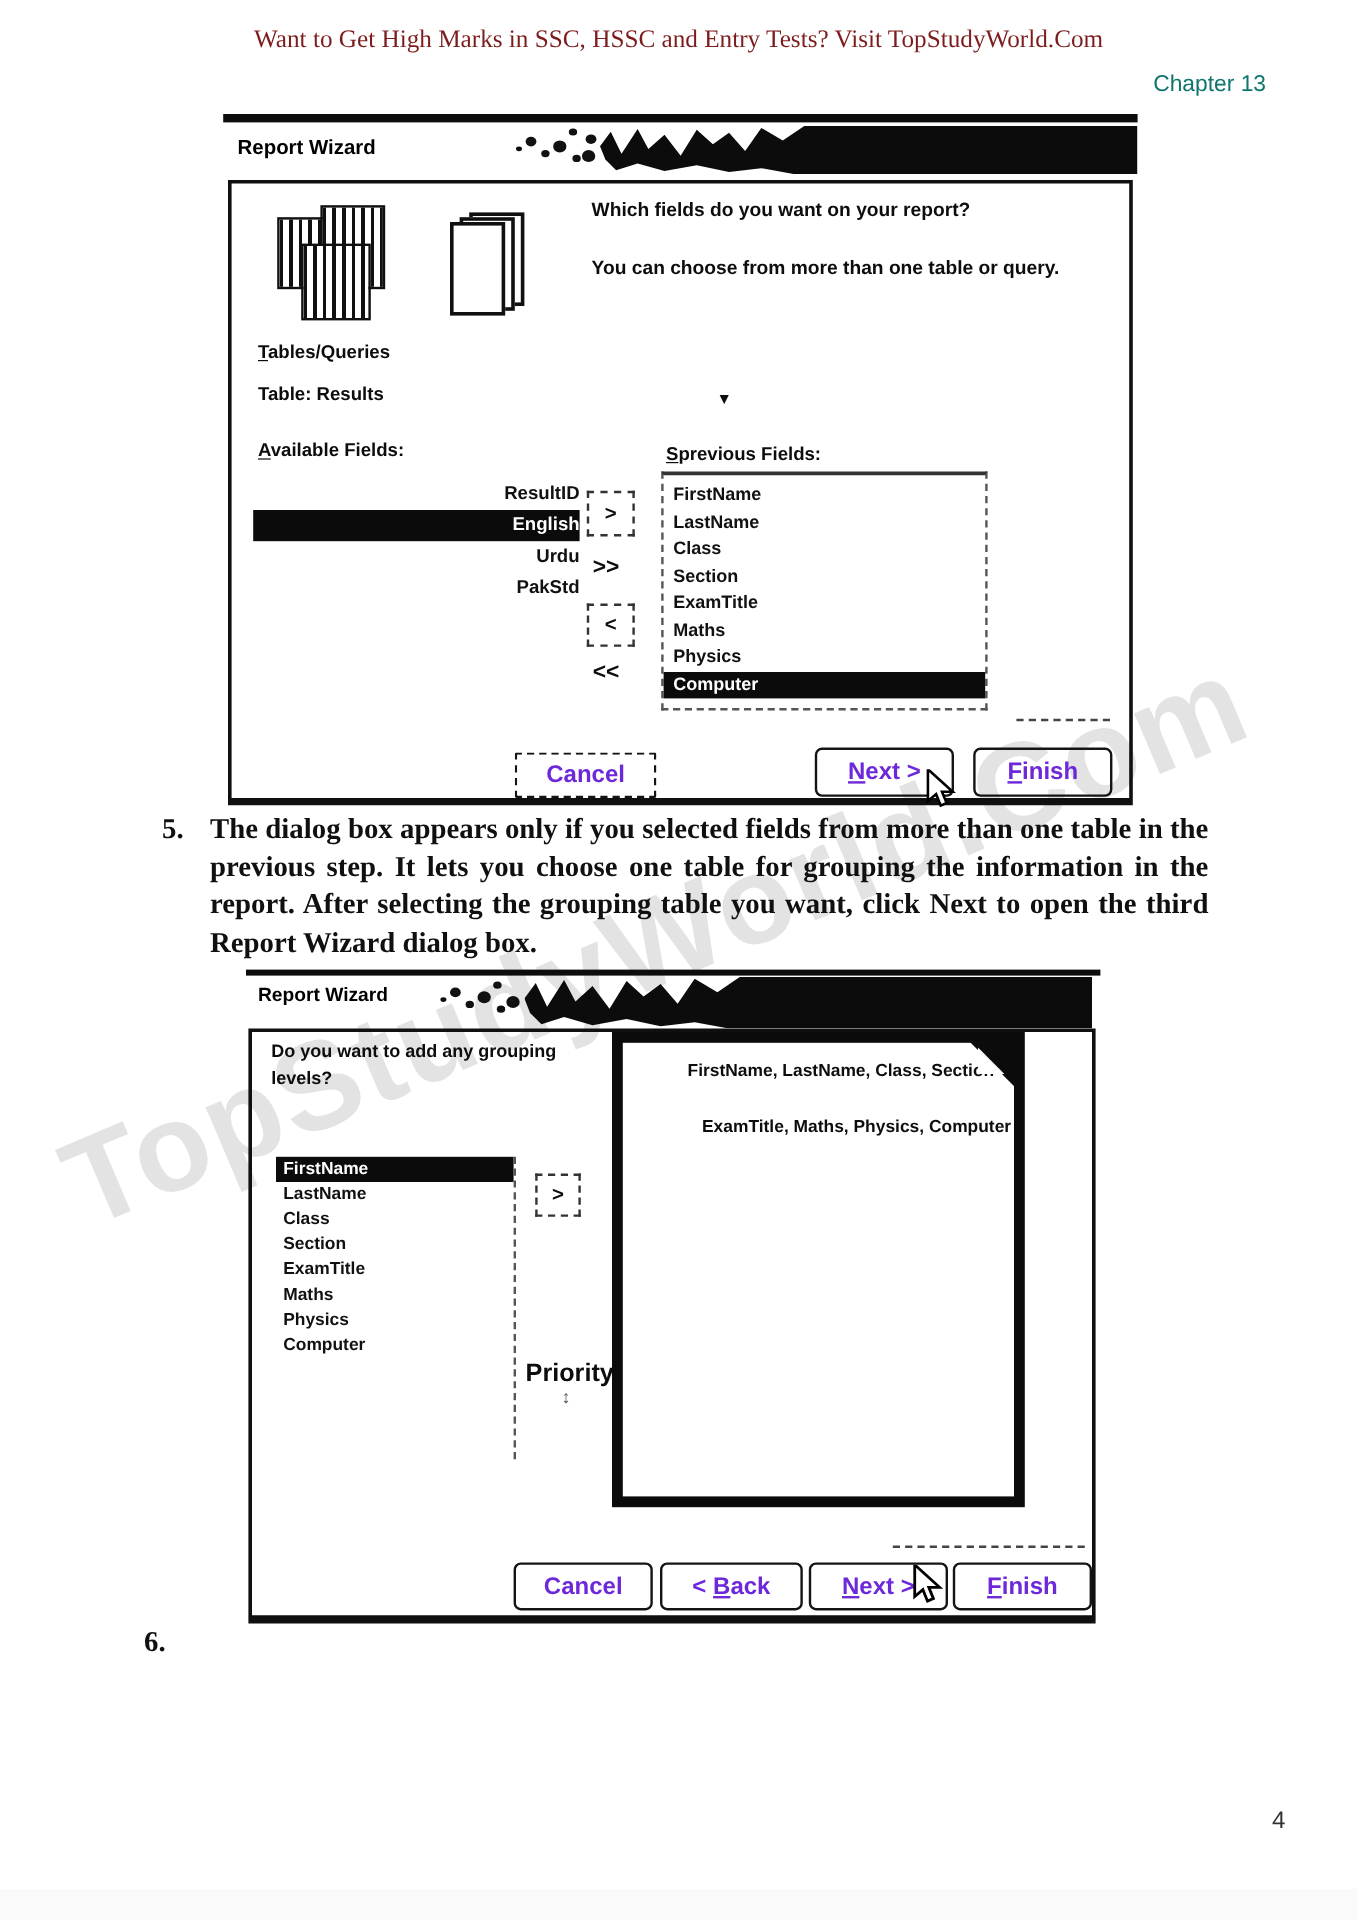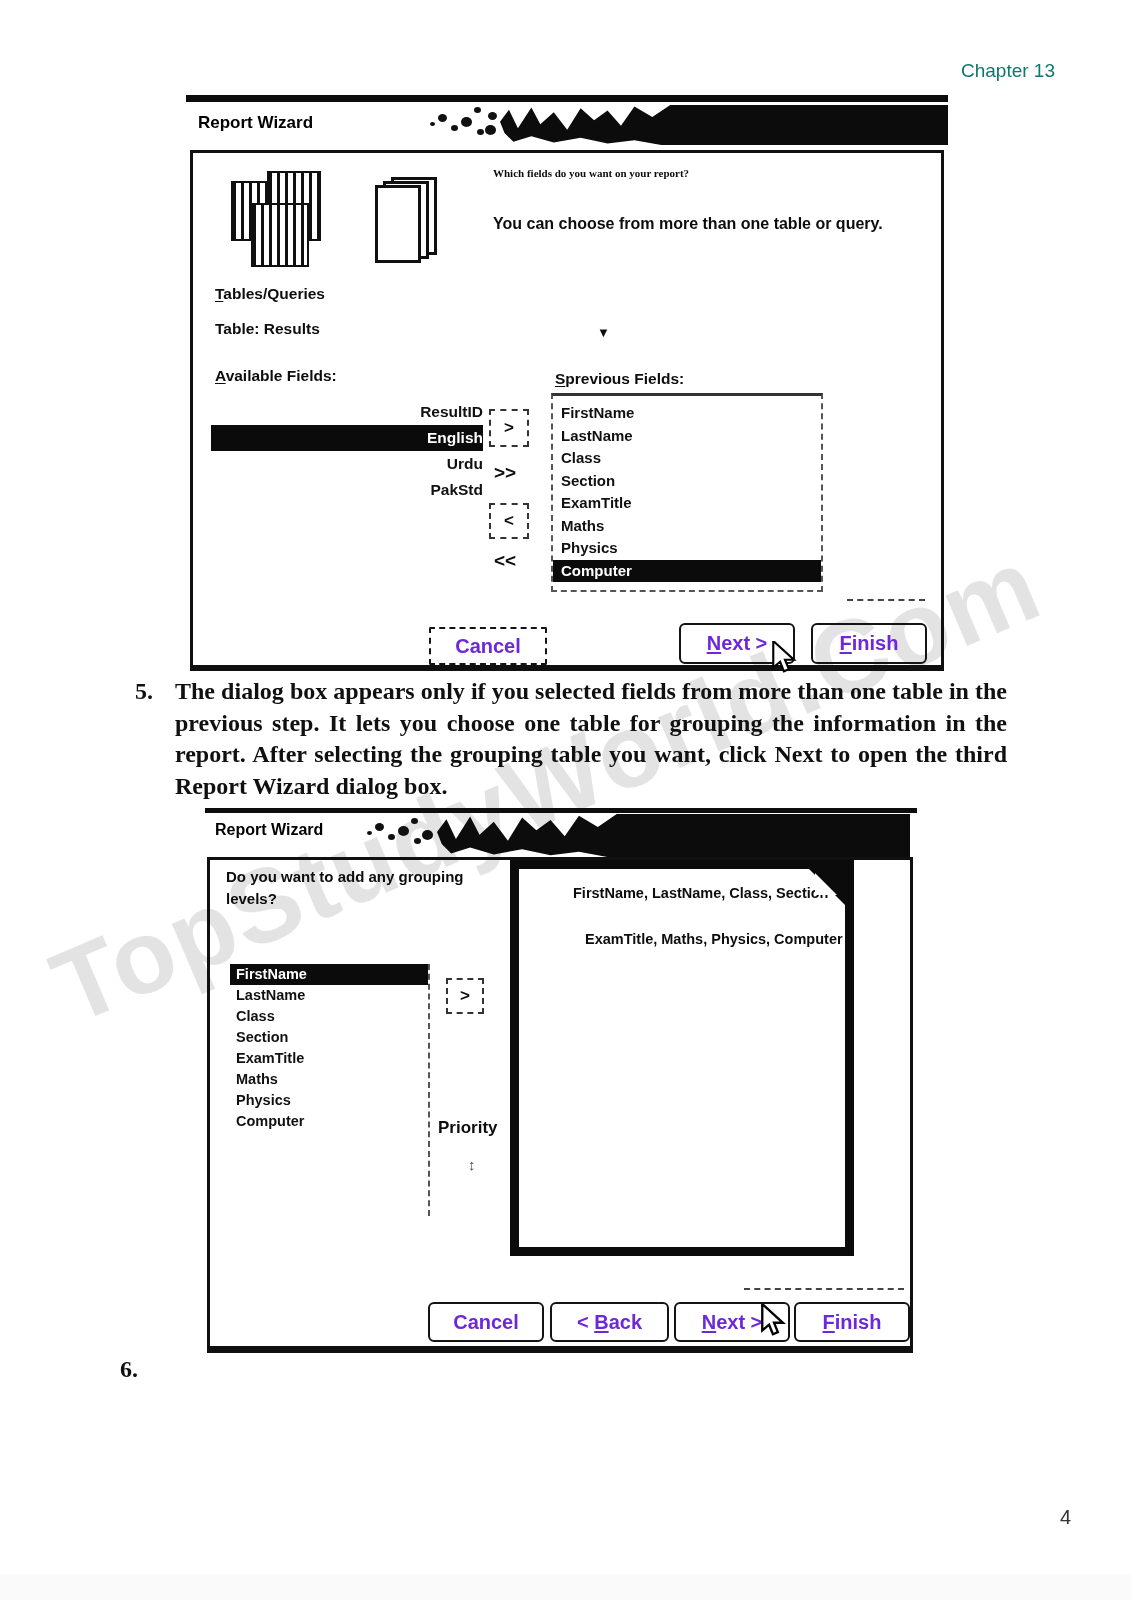--- a/index.html
+++ b/index.html
@@ -75,20 +75,21 @@
   .updown{position:absolute;font-size:15px;color:#555;font-weight:700;}
   .scanfoot{position:absolute;left:0;bottom:0;width:100%;height:26px;background:#fafafa;}
 </style>
 </head>
 <body>
 
 <div class="page">
 
   <div class="wm">TopStudyWorld.Com</div>
 
+  <div class="hdr">Want to Get High Marks in SSC, HSSC and Entry Tests? Visit TopStudyWorld.Com</div>
   <div class="chapter">Chapter 13</div>
 
   <div class="dlg d1">
     <div class="titlebar">
       <span class="wiz-title">Report Wizard</span>
       <div class="noise n1"></div>
       <div class="speck s1"></div>
     </div>
     <div class="dbody b1">
 
@@ -96,21 +97,21 @@
         <div class="mt" style="left:0px;top:10px;width:46px;height:56px;"></div>
         <div class="mt" style="left:36px;top:0px;width:50px;height:66px;"></div>
         <div class="mt" style="left:20px;top:32px;width:54px;height:60px;"></div>
       </div>
       <div class="abs" style="left:182px;top:24px;width:70px;height:90px;">
         <div class="pg" style="left:16px;top:0px;"></div>
         <div class="pg" style="left:8px;top:4px;"></div>
         <div class="pg" style="left:0px;top:8px;"></div>
       </div>
 
-      <div class="lbl" style="left:300px;top:14px;font-size:11px;font-family:Liberation Serif, serif;">Which fields do you want on your report?</div>
+      <div class="lbl" style="left:300px;top:14px;font-size:16px;">Which fields do you want on your report?</div>
       <div class="lbl" style="left:300px;top:62px;font-size:16px;">You can choose from more than one table or query.</div>
 
       <div class="lbl" style="left:22px;top:132px;text-align:center;"><span class="u">T</span><span>ables/Queries</span></div>
 
       <div class="lbl" style="left:22px;top:167px;">Table: Results</div>
       <div class="darr" style="left:404px;top:172px;">▼</div>
 
       <div class="lbl" style="left:22px;top:214px;"><span class="u">A</span><span>vailable Fields:</span></div>
       <div class="lbl" style="left:362px;top:217px;"><span class="u">S</span><span>previous Fields:</span></div>
 
@@ -183,21 +184,21 @@
         <div class="gfld">Section</div>
         <div class="gfld">ExamTitle</div>
         <div class="gfld">Maths</div>
         <div class="gfld">Physics</div>
         <div class="gfld">Computer</div>
       </div>
       <div class="vdash" style="left:218px;top:104px;height:252px;"></div>
 
       <div class="mvbtn boxed" style="left:236px;top:118px;width:34px;height:32px;">&gt;</div>
 
-      <div class="lbl" style="left:228px;top:258px;font-size:17px;text-align:right;">Priority</div>
+      <div class="lbl" style="left:228px;top:273px;font-size:21px;text-align:right;">Priority</div>
       <div class="updown" style="left:258px;top:296px;">↕</div>
 
       <div class="dashline" style="left:534px;top:428px;width:160px;"></div>
 
       <div class="btn" style="left:218px;top:442px;width:112px;height:36px;">Cancel</div>
       <div class="btn" style="left:340px;top:442px;width:115px;height:36px;"><span>&lt; </span><span class="u">B</span><span>ack</span></div>
       <div class="btn" style="left:464px;top:442px;width:112px;height:36px;"><span class="u">N</span><span>ext &gt;</span></div>
       <div class="btn" style="left:584px;top:442px;width:112px;height:36px;"><span class="u">F</span><span>inish</span></div>
 
       <div class="cursor" style="left:550px;top:444px;">

